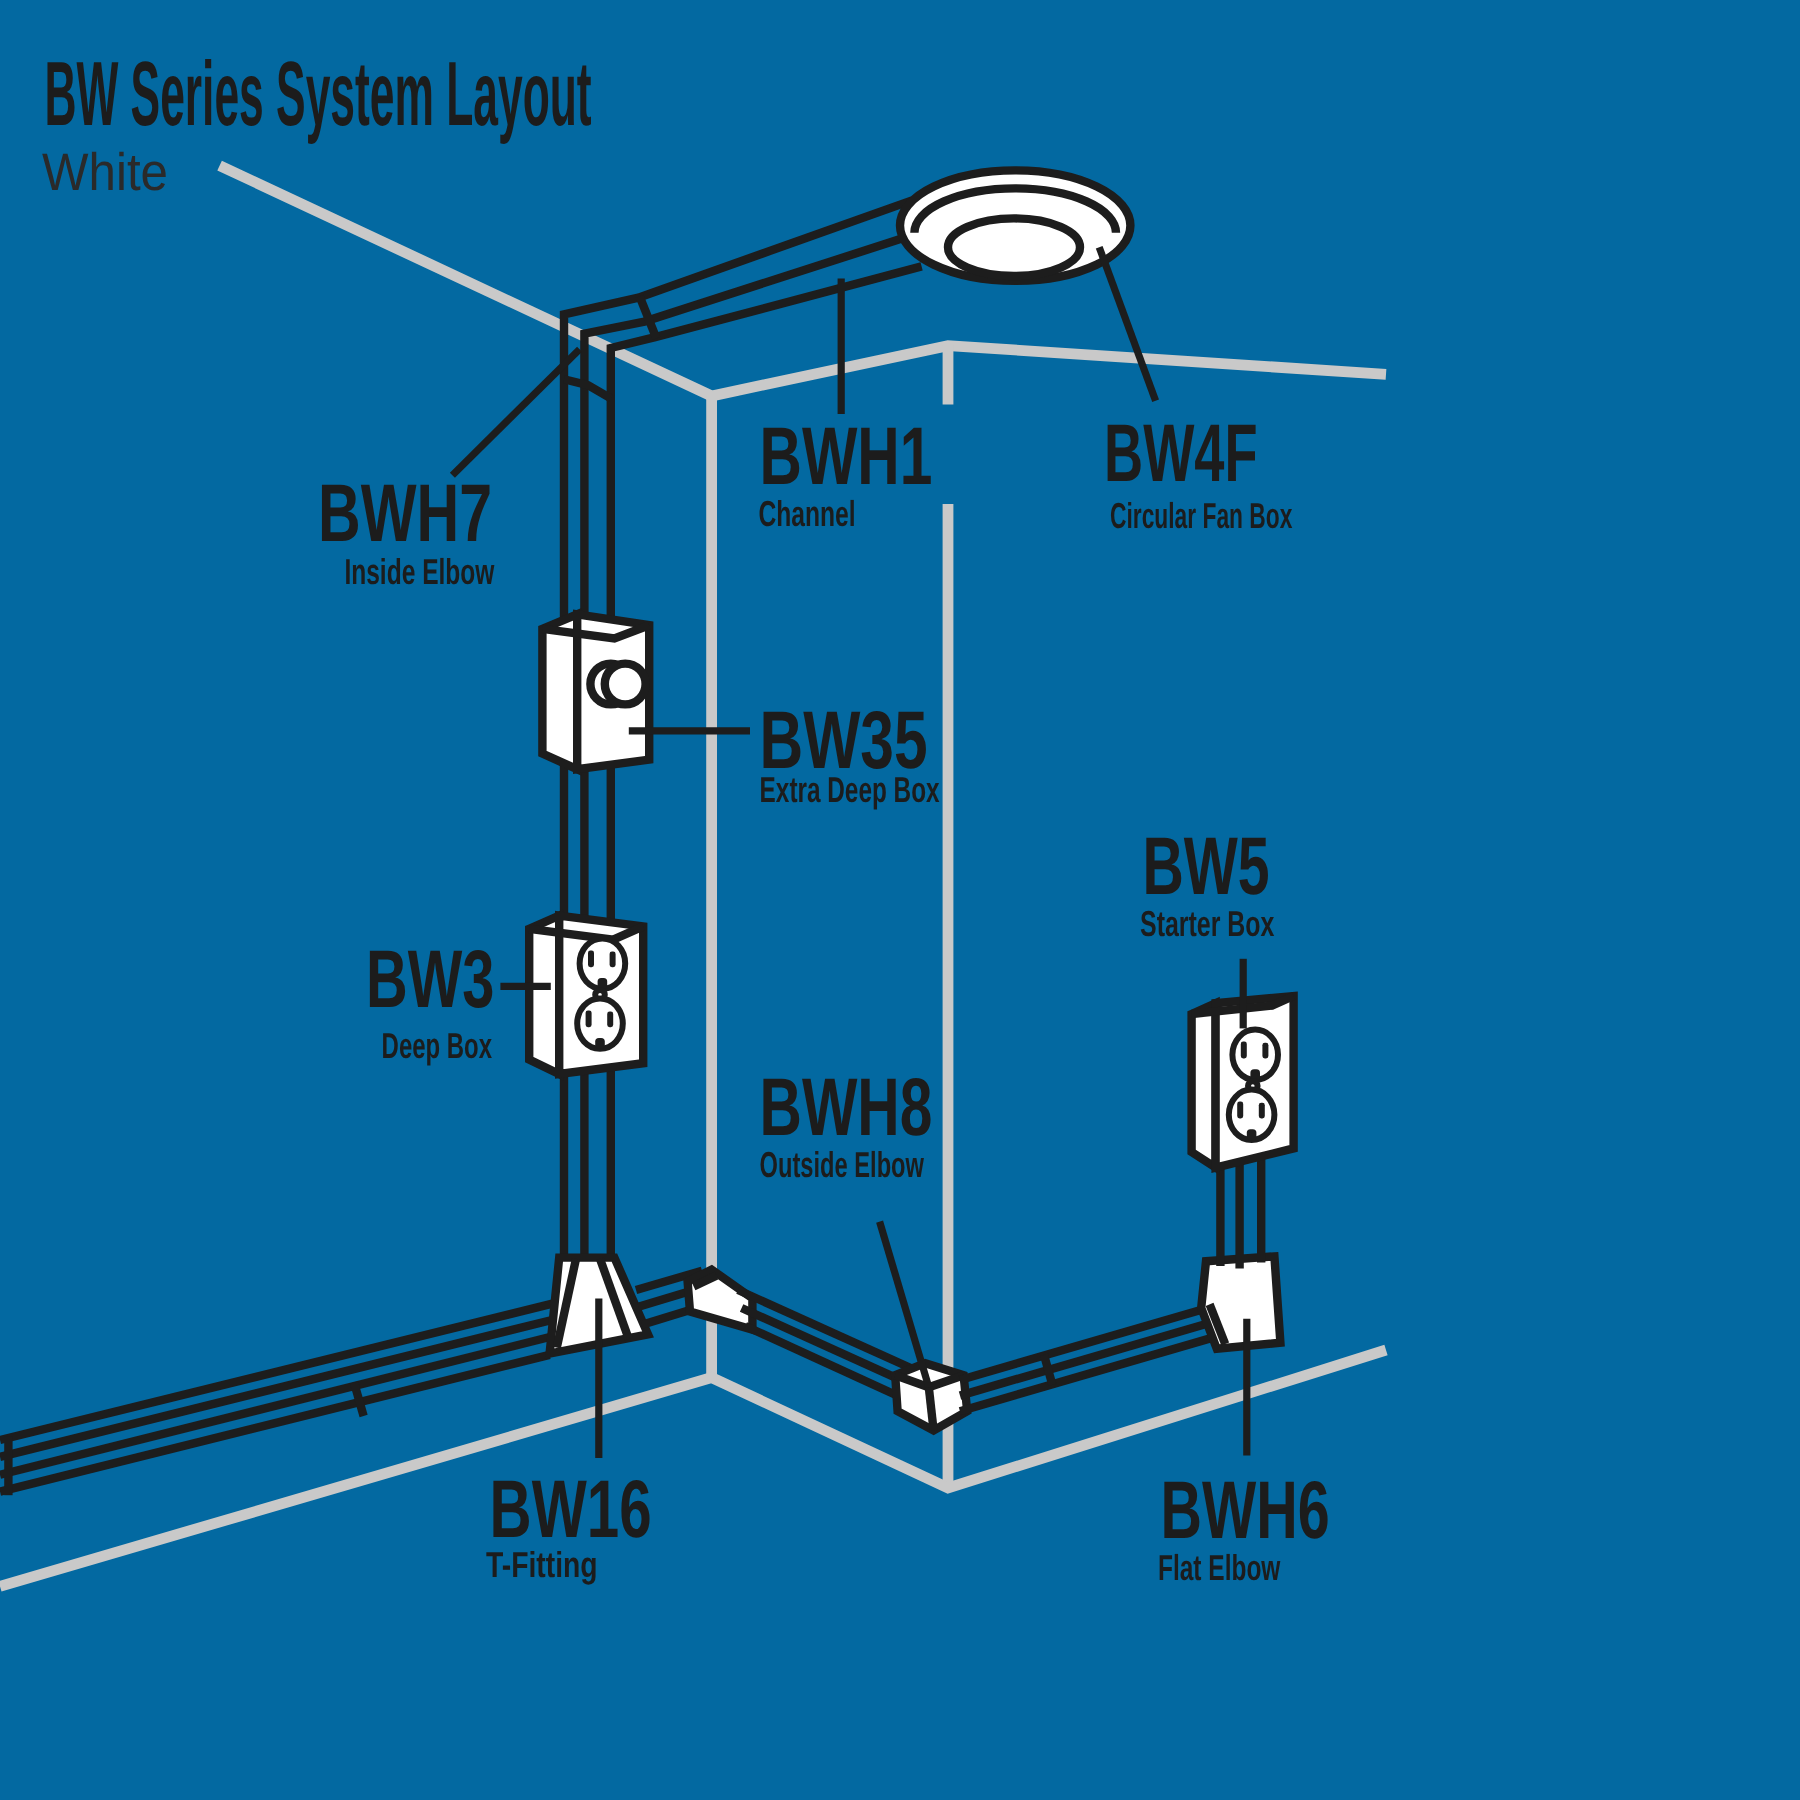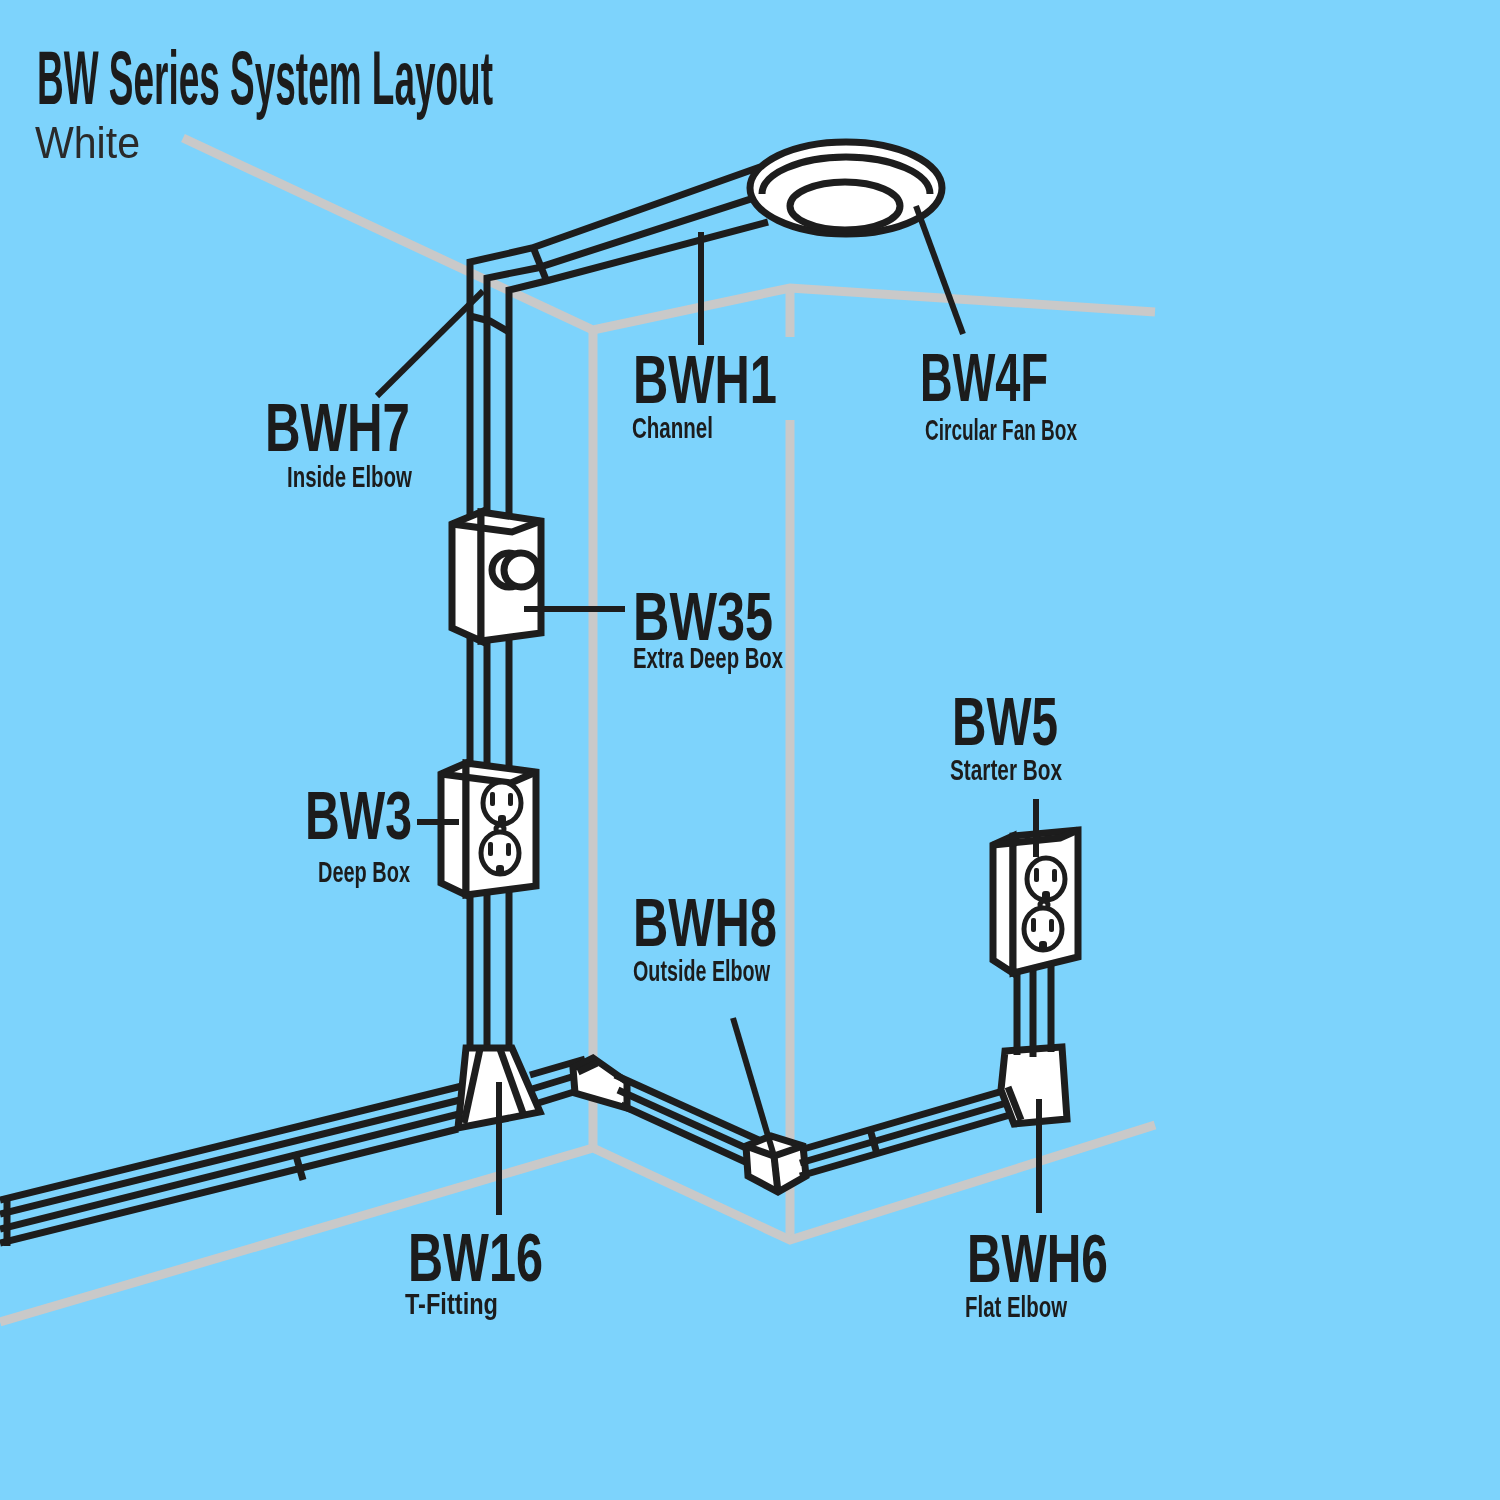--- a/index.html
+++ b/index.html
@@ -1,16 +1,16 @@
 <!DOCTYPE html>
 <html><head>
 <meta charset="utf-8">
 <style>
   html,body{margin:0;padding:0;background:#ffffff;}
-  .stage{position:relative;width:1500px;height:1500px;background:#7dd3fc;overflow:hidden;}
+  .stage{position:relative;width:1500px;height:1500px;background:#0369a1;overflow:hidden;}
   svg{display:block;}
   .ink{stroke:#1d1d1d;stroke-width:7;fill:none;stroke-linejoin:miter;stroke-linecap:butt;}
   .ink-fill{stroke:#1d1d1d;stroke-width:7;fill:#ffffff;stroke-linejoin:miter;}
   .ink-thin{stroke:#1d1d1d;stroke-width:5;fill:#ffffff;}
   .ink-solid{fill:#1d1d1d;stroke:none;}
   .leader{stroke:#1d1d1d;stroke-width:6;fill:none;stroke-linecap:butt;}
   .room{stroke:#c9c9c9;stroke-width:9;fill:none;stroke-linejoin:miter;stroke-linecap:butt;}
   text{font-family:"Liberation Sans","DejaVu Sans",sans-serif;fill:#1c1c1c;}
   .t-title{font-size:76px;font-weight:bold;}
   .t-white{font-size:44px;font-weight:400;fill:#2a2a2a;}

